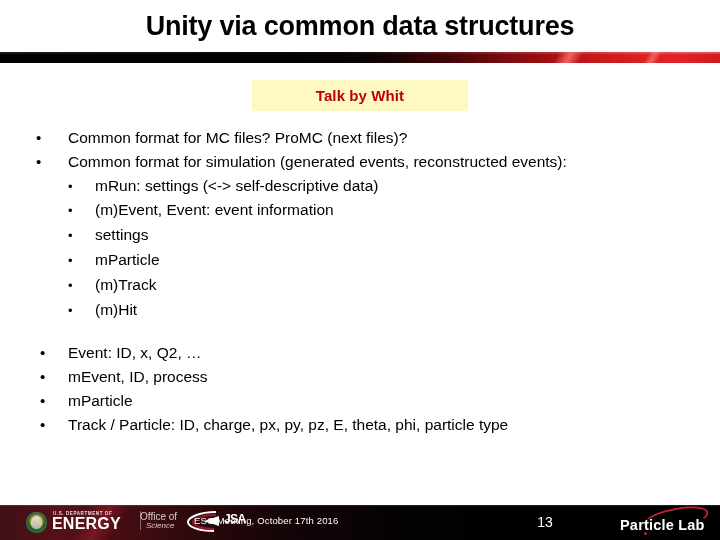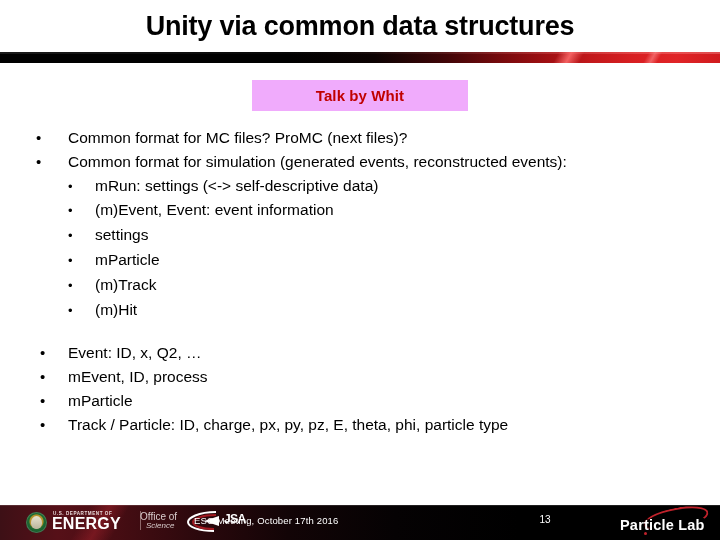--- a/index.html
+++ b/index.html
@@ -87,21 +87,21 @@
     background: linear-gradient(90deg, rgba(255,255,255,0.10), rgba(255,255,255,0.02) 45%, rgba(255,160,160,0.22) 80%, rgba(255,190,190,0.30));
   }
 
   
   .talk-banner {
     position: absolute;
     left: 252px;
     top: 80px;
     width: 216px;
     height: 31px;
-    background: #f0abfc;
+    background: #fef9c3;
     display: flex;
     align-items: center;
     justify-content: center;
   }
   .talk-banner-label {
     font-size: 15px;
     font-weight: bold;
     color: #c00000;
     letter-spacing: 0.1px;
   }
@@ -289,21 +289,21 @@
     color: #ffffff;
     white-space: nowrap;
     letter-spacing: 0.15px;
   }
   .page-number {
     position: absolute;
     left: 533px;
     top: 514px;
     width: 24px;
     text-align: center;
-    font-size: 10px;
+    font-size: 14px;
     color: #ffffff;
   }
 
   
   .jlab-logo {
     position: absolute;
     left: 620px;
     top: 507px;
     width: 96px;
     height: 30px;

